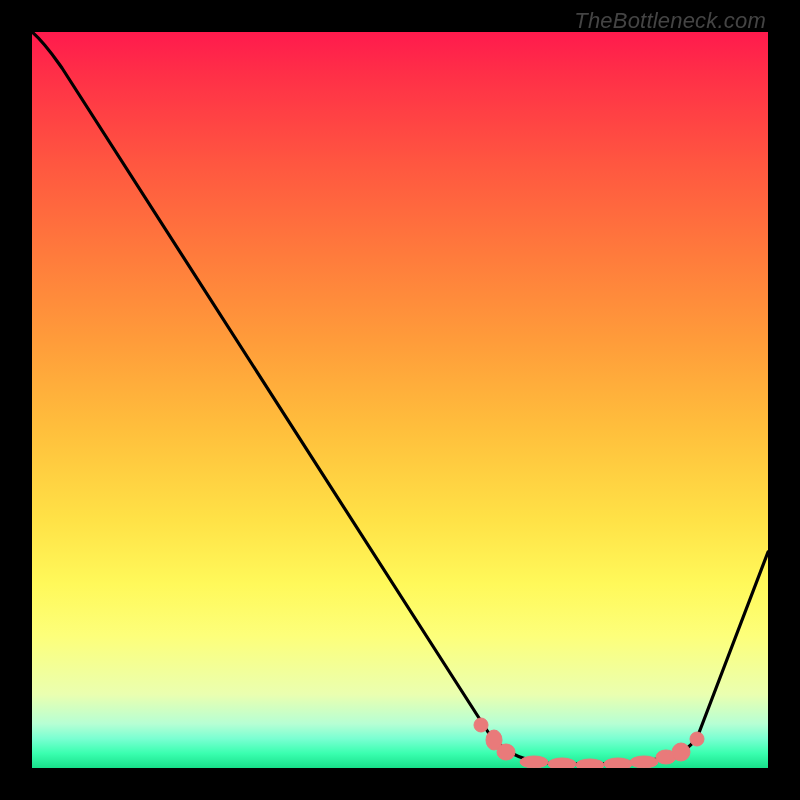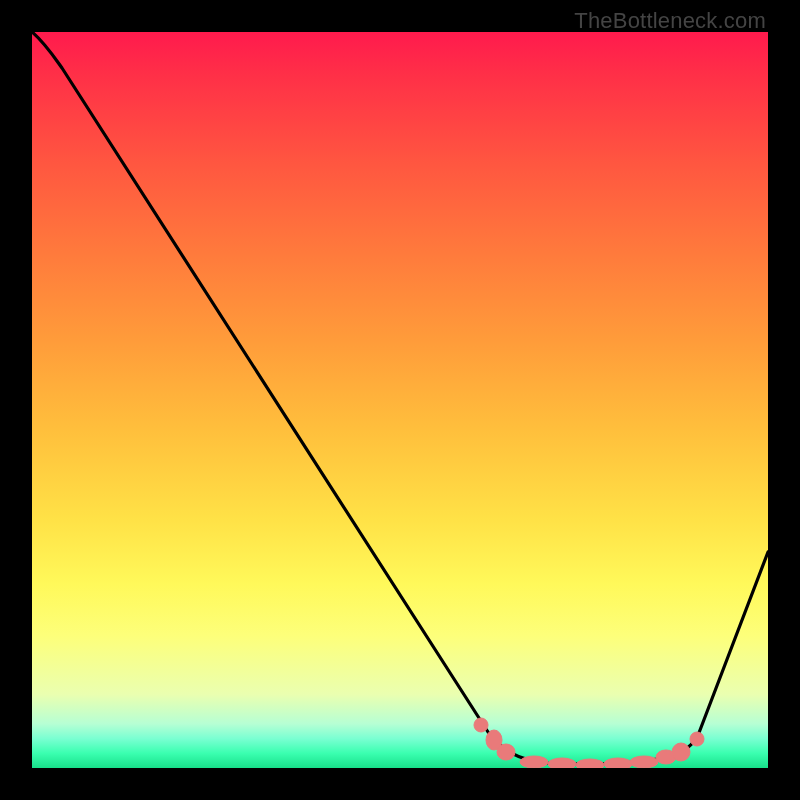--- a/index.html
+++ b/index.html
@@ -52,20 +52,21 @@
     );
   }
   .watermark {
     position: absolute;
     right: 34px;
     top: 8px;
     color: #444;
     font-size: 22px;
     font-weight: 500;
     letter-spacing: 0.2px;
+    font-style: italic;
   }
   svg.curve {
     position: absolute;
     left: 0;
     top: 0;
     width: 100%;
     height: 100%;
     overflow: visible;
   }
 </style>

